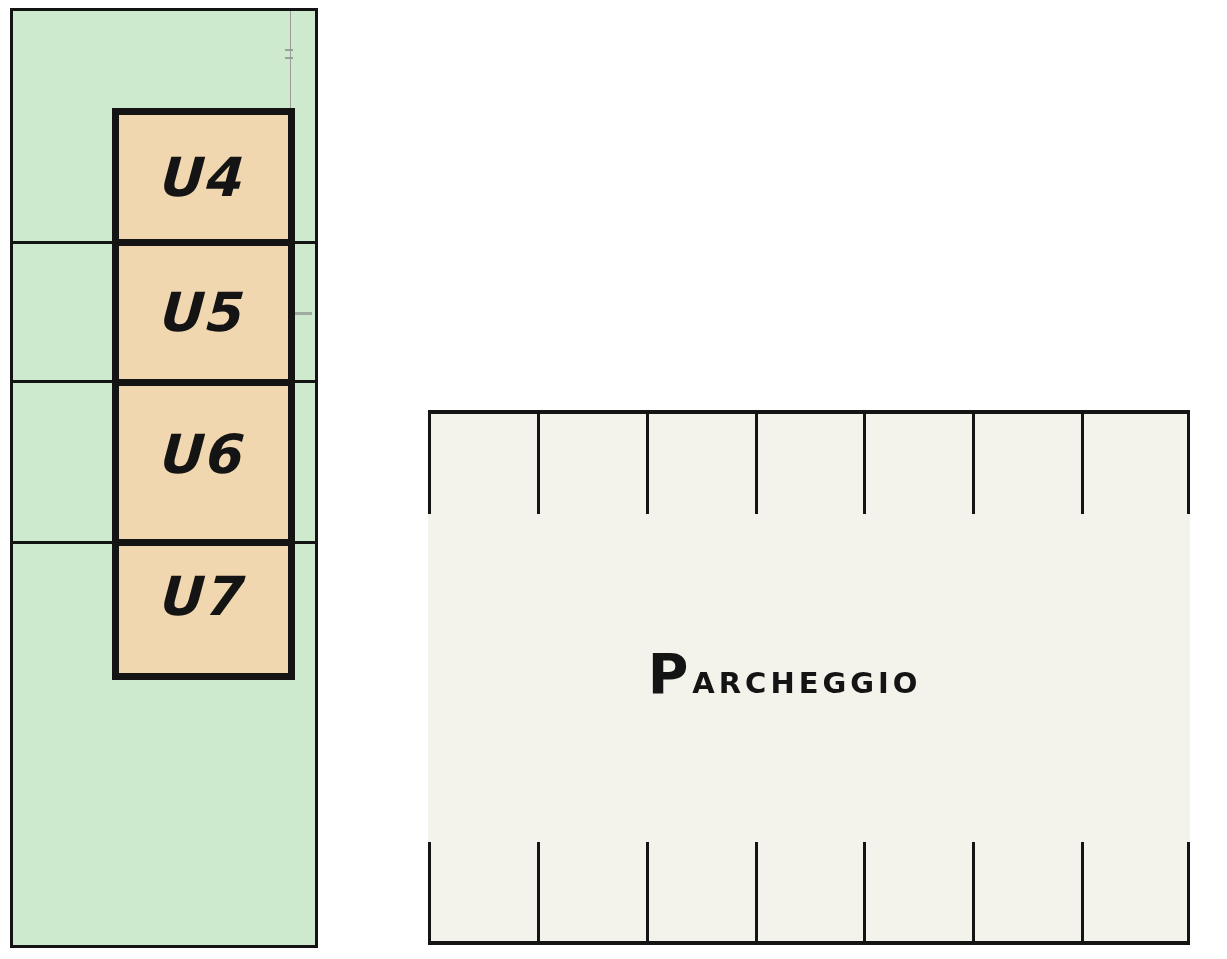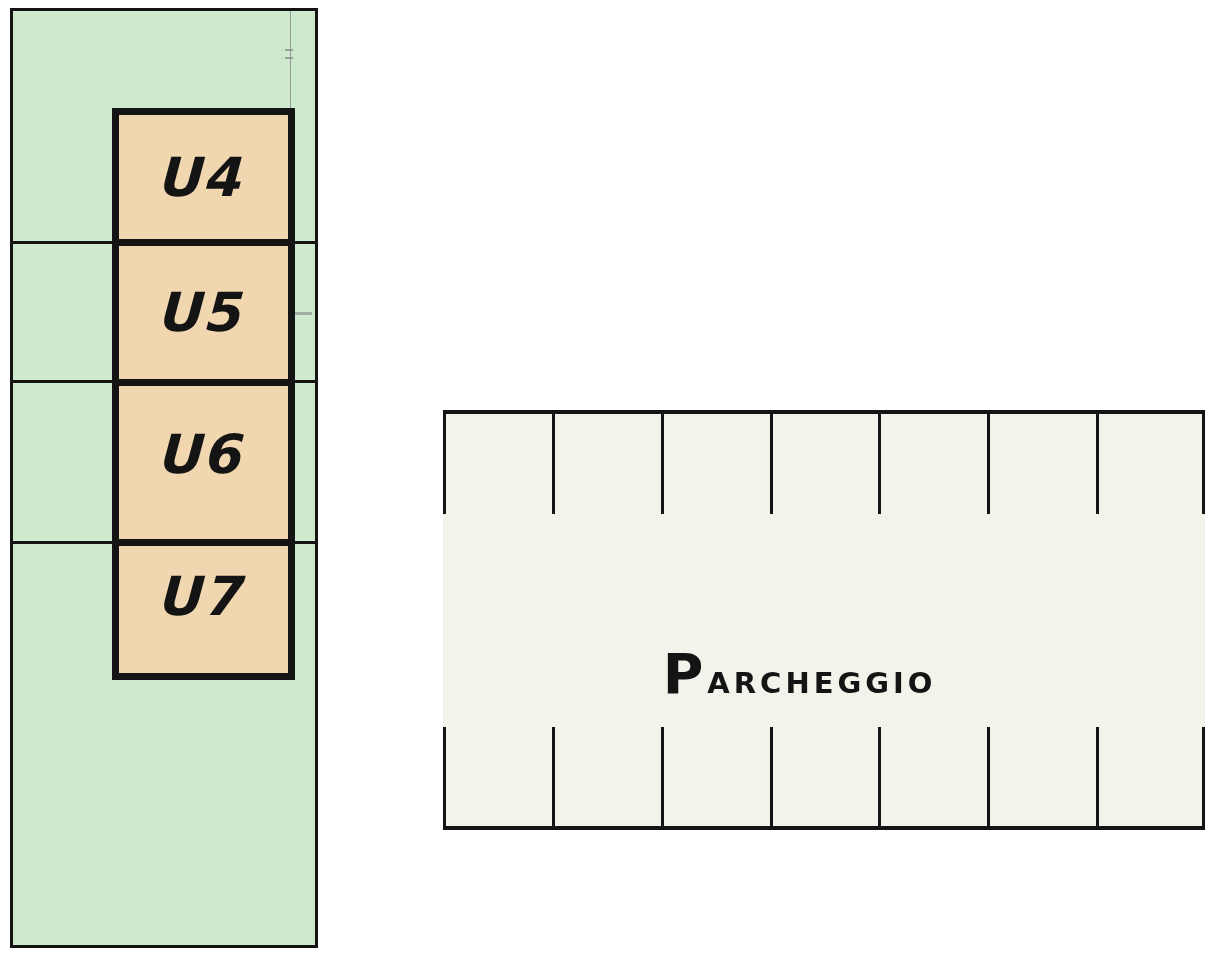--- a/index.html
+++ b/index.html
@@ -57,21 +57,21 @@
   .unit-label{
     font-weight:bold;font-style:italic;font-size:54px;letter-spacing:2px;
     color:var(--line-black);
     transform:skewX(-4deg);
   }
   .unit.u6 .unit-label{margin-top:-16px;}
   .unit.u7 .unit-label{margin-top:-26px;}
 
   
   .parking{
-    position:absolute;left:443px;top:410px;width:762px;height:420px;
+    position:absolute;left:428px;top:410px;width:762px;height:535px;
     background:var(--parking-grey);
     border-top:4px solid var(--line-black);
     border-bottom:4px solid var(--line-black);
     box-sizing:border-box;
   }
   .stalls{position:absolute;left:0;width:100%;}
   .stalls.top{top:0;height:100px;}
   .stalls.bottom{bottom:0;height:99px;}
   .stall-line{
     position:absolute;top:0;height:100%;width:3px;background:var(--line-black);

